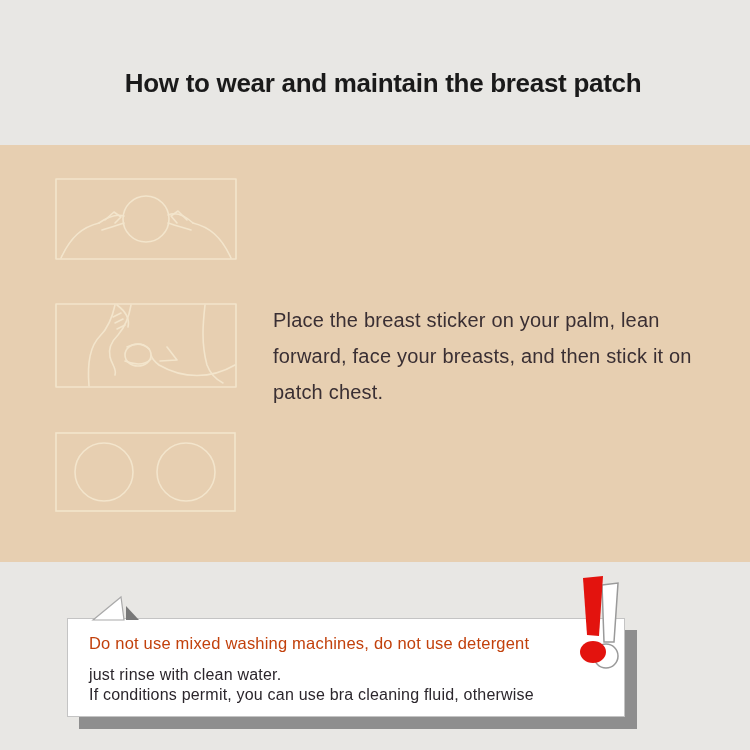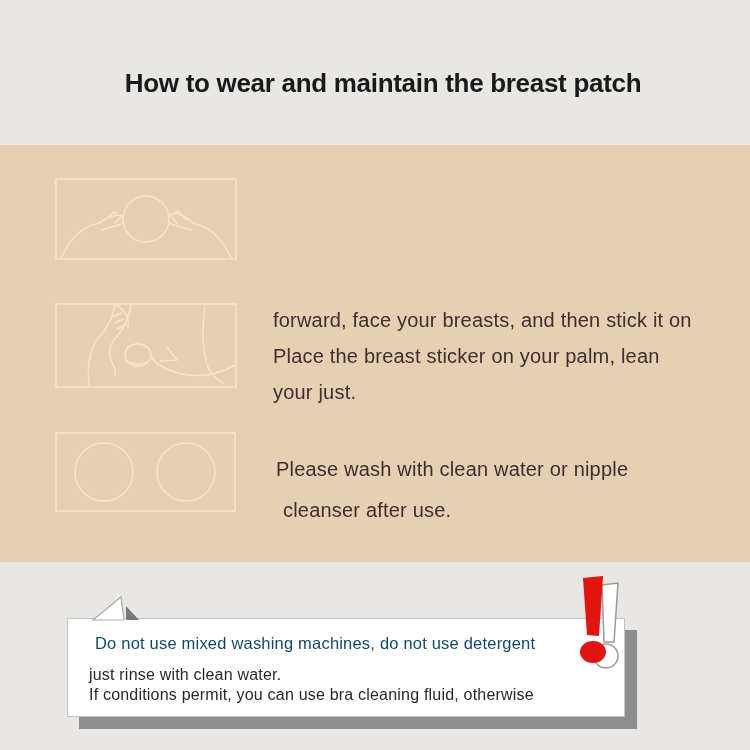--- a/index.html
+++ b/index.html
@@ -33,21 +33,21 @@
   .step-text-3 .line:nth-child(2){padding-left:7px;}
 
   .warning-box{
     position:absolute;left:67px;top:618px;width:558px;height:99px;
     background:#ffffff;border:1px solid #c4c4c4;box-sizing:border-box;
     box-shadow:12px 12px 0 0 #8e8e8e;
     z-index:2;
   }
   .warning-line-1{
     position:absolute;left:21px;top:15px;
-    font-size:16.5px;color:#0c4a6e;letter-spacing:0.2px;white-space:nowrap;margin-left:6px;
+    font-size:16.5px;color:#c2410c;letter-spacing:0.2px;white-space:nowrap;
   }
   .warning-para{
     position:absolute;left:21px;top:46px;
     font-size:16px;line-height:20px;color:#2b262c;letter-spacing:0.2px;white-space:nowrap;
   }
   .bubble-tail{position:absolute;left:88px;top:595px;z-index:3;}
   .exclamation{position:absolute;left:572px;top:571px;z-index:4;}
 </style>
 </head>
 <body>
@@ -92,29 +92,25 @@
   <div class="illus illus-3">
     <svg width="181" height="80" viewBox="0 0 181 80" fill="none" stroke="#f3e5cc" stroke-width="1.6">
       <rect x="1" y="1" width="179" height="78"></rect>
       <circle cx="49" cy="40" r="29"></circle>
       <circle cx="131" cy="40" r="29"></circle>
     </svg>
   </div>
 
 
   <div class="step-text step-text-2">
+    <div class="line">Place the breast sticker on your palm, lean</div>
     <div class="line">forward, face your breasts, and then stick it on</div>
-    <div class="line">Place the breast sticker on your palm, lean</div>
-    <div class="line">your just.</div>
+    <div class="line">patch chest.</div>
   </div>
 
-  <div class="step-text step-text-3">
-    <div class="line">Please wash with clean water or nipple</div>
-    <div class="line">cleanser after use.</div>
-  </div>
 
   <div class="warning-box">
     <div class="warning-line-1">Do not use mixed washing machines, do not use detergent</div>
     <div class="warning-para">
       <div>just rinse with clean water.</div>
       <div>If conditions permit, you can use bra cleaning fluid, otherwise</div>
     </div>
   </div>
 
   <div class="bubble-tail">

